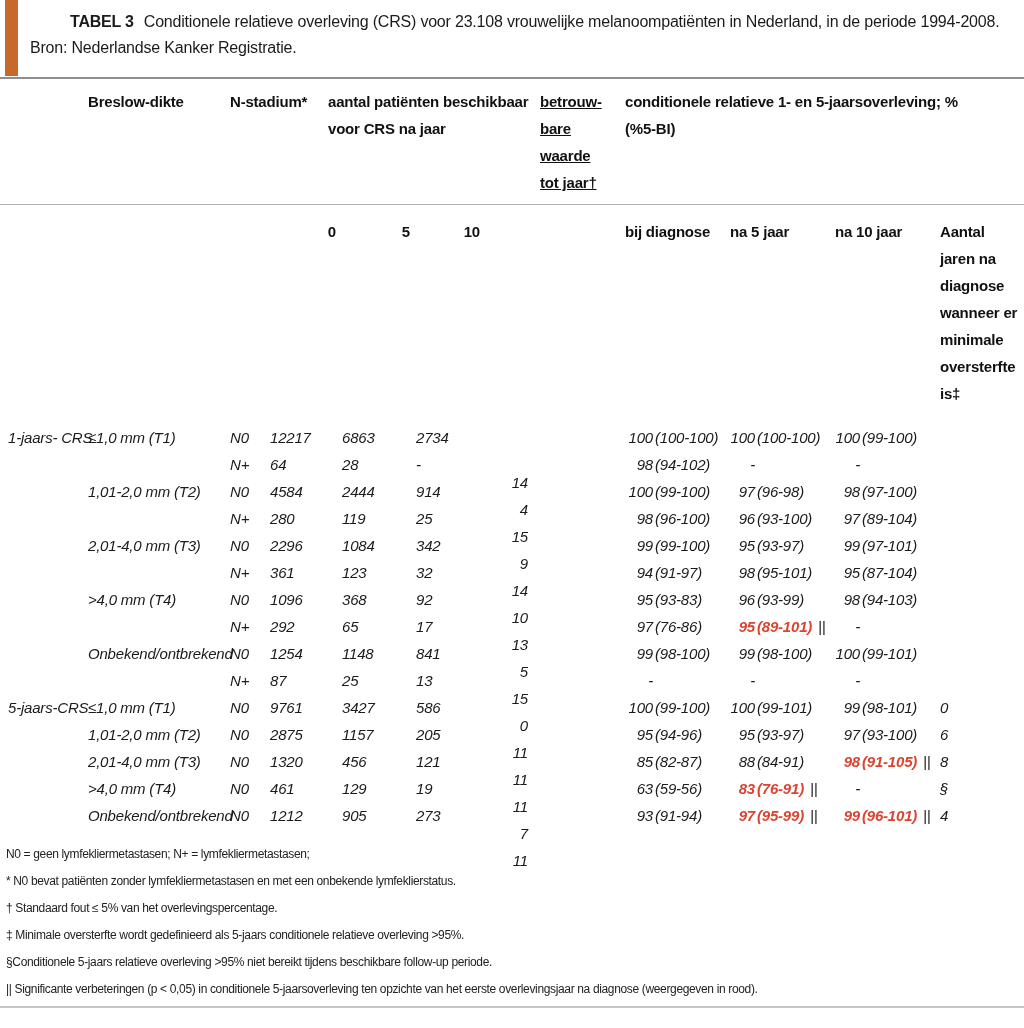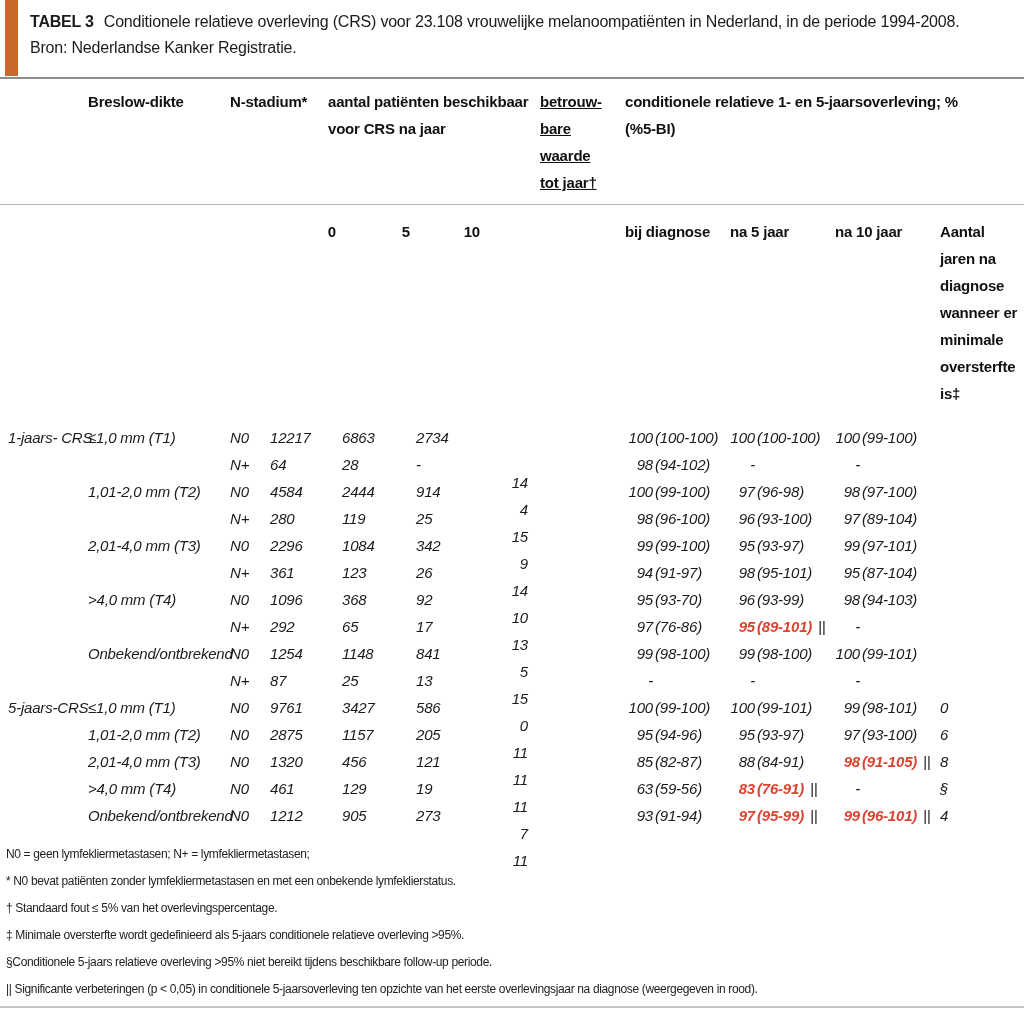--- a/index.html
+++ b/index.html
@@ -3,21 +3,21 @@
 <meta charset="utf-8">
 <style>
   :root{ --accent:#C8692B; --red:#DB4431; --ink:#1b1b1b; }
   *{ margin:0; padding:0; box-sizing:border-box; }
   body{ background:#ffffff; font-family:"Liberation Sans", sans-serif; color:var(--ink); }
   .page{ position:relative; width:1024px; height:1028px; background:#fff; overflow:hidden; }
 
   
   .accent-bar{ position:absolute; left:5px; top:0; width:13px; height:76px; background:var(--accent); }
   .title-block{ position:absolute; left:30px; top:9px; width:985px; font-size:16px; line-height:26px; letter-spacing:-0.2px; }
-  .title-label{ font-weight:700; margin-right:10px; }
+  .title-label{ font-weight:700; margin-right:10px;margin-left:40px; }
   .rule-top{ position:absolute; left:0; top:77px; width:1024px; height:2px; background:#8e8e8e; }
 
   
   .grid{ display:grid; grid-template-columns:80px 142px 40px 72px 74px 70px 62px 168px 108px 106px 94px; padding-left:8px; width:1024px; }
   .grid > div{ white-space:pre; overflow:visible; font-size:15px; letter-spacing:-0.2px; }
   .hdr{ font-weight:700; letter-spacing:-0.3px; line-height:27px; color:#111; }
 
   .header1{ position:absolute; left:0; top:88px; }
   .header1 .c2{ grid-column:2; } .header1 .c3{ grid-column:3; }
   .header1 .c4{ grid-column:4 / 7; padding-left:58px; }
@@ -164,36 +164,36 @@
         <div class="cell-y5"><span><span class="vnum">95</span><span class="vci">(93-97)</span></span></div>
         <div class="cell-y10"><span><span class="vnum">99</span><span class="vci">(97-101)</span></span></div>
         <div class="cell-last"></div>
       </div>
       <div class="grid row">
         <div class="cell-group"></div>
         <div class="cell-breslow"></div>
         <div class="cell-n">N+</div>
         <div class="cell-n0">361</div>
         <div class="cell-n5">123</div>
-        <div class="cell-n10">26</div>
+        <div class="cell-n10">32</div>
         <div class="cell-rel">10</div>
         <div class="cell-diag"><span><span class="vnum">94</span><span class="vci">(91-97)</span></span></div>
         <div class="cell-y5"><span><span class="vnum">98</span><span class="vci">(95-101)</span></span></div>
         <div class="cell-y10"><span><span class="vnum">95</span><span class="vci">(87-104)</span></span></div>
         <div class="cell-last"></div>
       </div>
       <div class="grid row">
         <div class="cell-group"></div>
         <div class="cell-breslow">&gt;4,0 mm (T4)</div>
         <div class="cell-n">N0</div>
         <div class="cell-n0">1096</div>
         <div class="cell-n5">368</div>
         <div class="cell-n10">92</div>
         <div class="cell-rel">13</div>
-        <div class="cell-diag"><span><span class="vnum">95</span><span class="vci">(93-70)</span></span></div>
+        <div class="cell-diag"><span><span class="vnum">95</span><span class="vci">(93-83)</span></span></div>
         <div class="cell-y5"><span><span class="vnum">96</span><span class="vci">(93-99)</span></span></div>
         <div class="cell-y10"><span><span class="vnum">98</span><span class="vci">(94-103)</span></span></div>
         <div class="cell-last"></div>
       </div>
       <div class="grid row">
         <div class="cell-group"></div>
         <div class="cell-breslow"></div>
         <div class="cell-n">N+</div>
         <div class="cell-n0">292</div>
         <div class="cell-n5">65</div>

